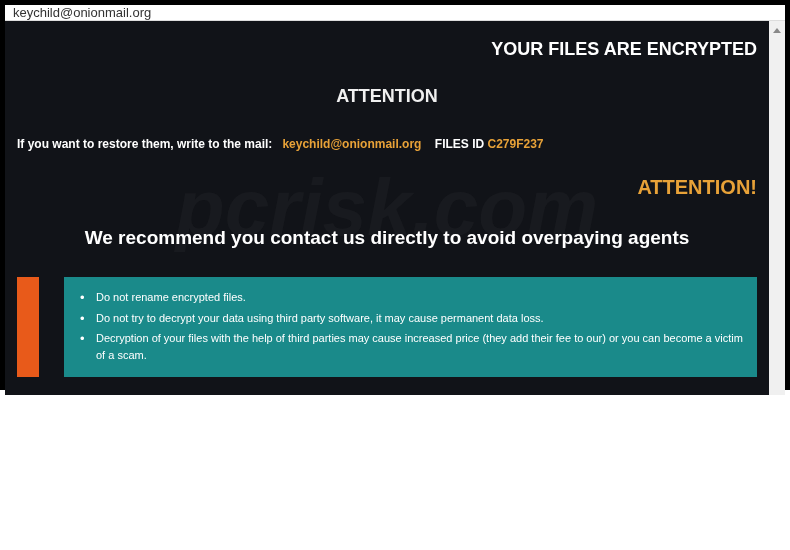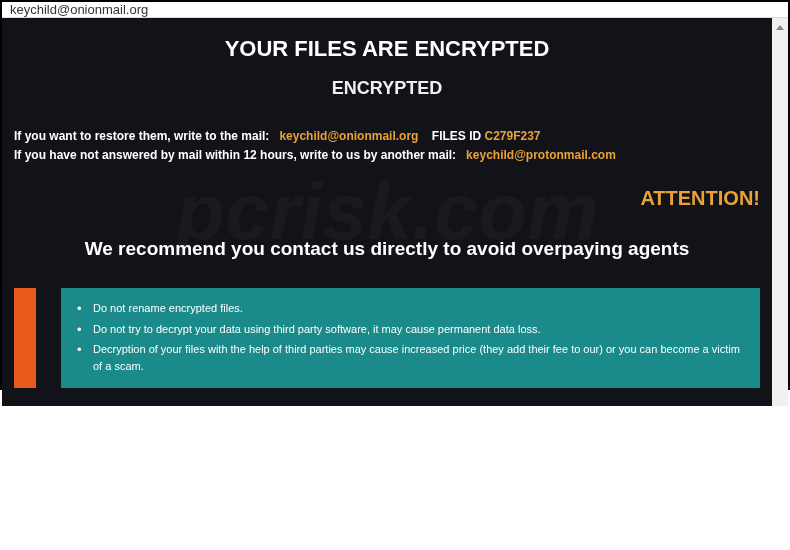--- a/index.html
+++ b/index.html
@@ -14,21 +14,21 @@
       font-family: "Segoe UI", Tahoma, Arial, sans-serif;
       overflow: hidden;
       position: relative;
     }
     .window {
       width: 790px;
       height: 390px;
       background: #4c1d95;
       display: flex;
       flex-direction: column;
-      border: 2px solid #000000;
+      border: 5px solid #000000;
     }
     .titlebar {
       height: 30px;
       background: #fff;
       display: flex;
       align-items: center;
       padding: 0 8px;
       border-bottom: 1px solid #ddd;
       color: #333;
       font-size: 13px;
@@ -88,25 +88,25 @@
       white-space: nowrap;
       pointer-events: none;
       font-style: italic;
       z-index: 1;
     }
     .inner {
       position: relative;
       z-index: 2;
     }
     .h1 {
-      text-align: center;
-      font-size: 22px;
-      font-weight: bold;
-      color: #fff;
-      margin-bottom: 16px;
+      text-align: right;
+      font-size: 18px;
+      font-weight: bold;
+      color: #fff;
+      margin-bottom: 26px;
     }
     .h2 {
       text-align: center;
       font-size: 18px;
       font-weight: bold;
       color: #f0f0f0;
       margin-bottom: 28px;
     }
     .info-block {
       font-size: 12px;
@@ -172,31 +172,27 @@
 
 <div class="window">
   <div class="titlebar">
     <span>keychild@onionmail.org</span>
   </div>
   <div class="content-wrapper">
     <div class="ransom-content">
       <div class="watermark">pcrisk.com</div>
       <div class="inner">
         <div class="h1">YOUR FILES ARE ENCRYPTED</div>
-        <div class="h2">ENCRYPTED</div>
+        <div class="h2">ATTENTION</div>
         <div class="info-block">
           <div>
             <span class="bold">If you want to restore them, write to the mail:</span>
             &nbsp;&nbsp;<span class="hl-orange">keychild@onionmail.org</span>
             &nbsp;&nbsp;&nbsp;<span class="bold">FILES ID</span>
             <span class="hl-orange">C279F237</span>
-          </div>
-          <div>
-            <span class="bold">If you have not answered by mail within 12 hours, write to us by another mail:</span>
-            &nbsp;&nbsp;<span class="hl-orange">keychild@protonmail.com</span>
           </div>
         </div>
         <div class="attention">ATTENTION!</div>
         <div class="recommend">We recommend you contact us directly to avoid overpaying agents</div>
         <div class="warning-box">
           <div class="warning-accent"></div>
           <div class="warning-body">
             <ul>
               <li>Do not rename encrypted files.</li>
               <li>Do not try to decrypt your data using third party software, it may cause permanent data loss.</li>

